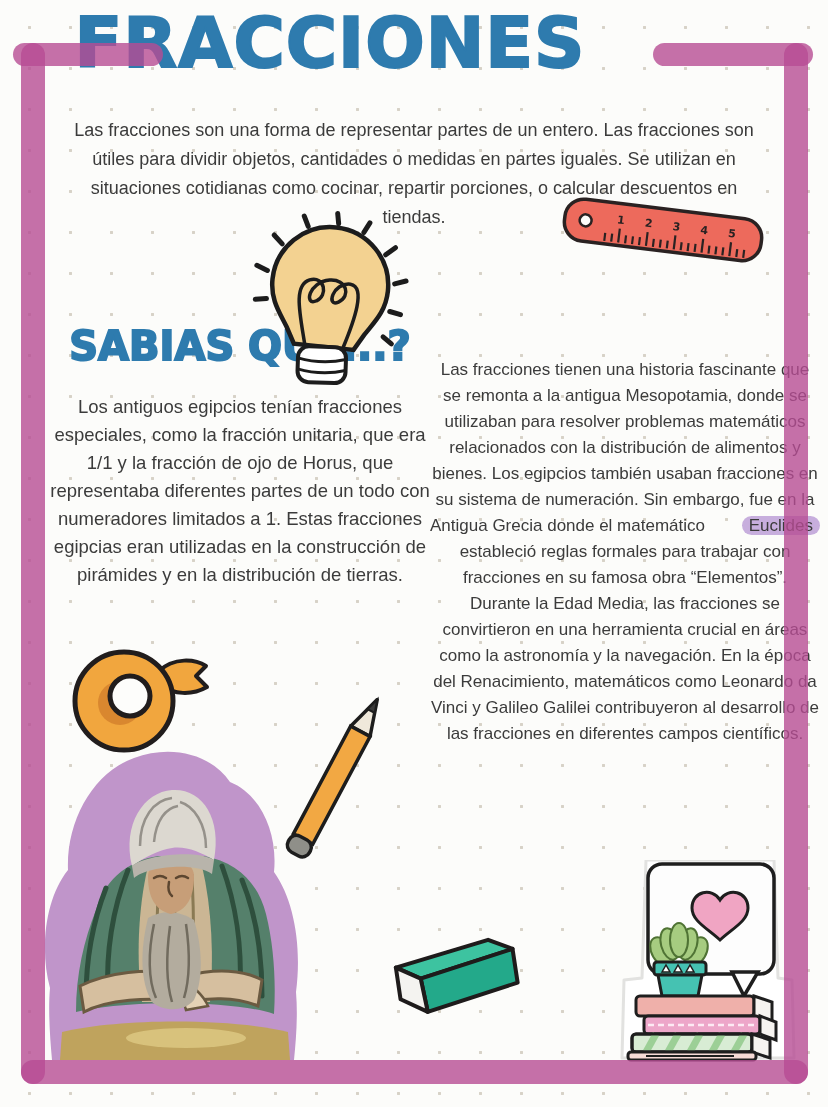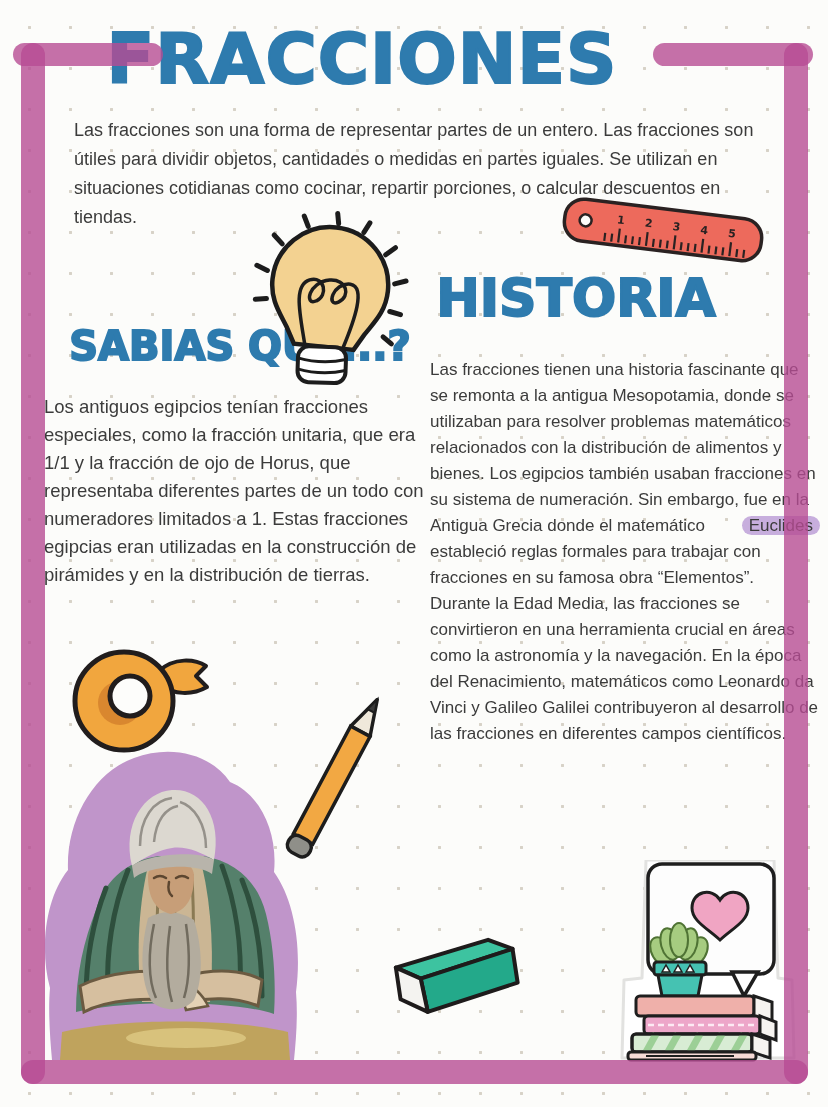--- a/index.html
+++ b/index.html
@@ -16,25 +16,25 @@
   .bar-top-right{left:653px;top:43px;width:160px;height:23px;}
   .bar-left{left:21px;top:43px;width:24px;height:1041px;}
   .bar-right{left:784px;top:43px;width:24px;height:1041px;}
   .bar-bottom{left:21px;top:1060px;width:787px;height:24px;}
   
   .bubble{
     position:absolute;font-family:"DejaVu Sans", sans-serif;font-weight:800;
     color:#2e7bae;-webkit-text-stroke:2px #2e7bae;text-align:center;line-height:1;
     z-index:1;
   }
-  .title{left:0;top:24px;width:660px;font-size:70px;letter-spacing:1px;padding-left:32px;}
+  .title{left:0;top:8px;width:660px;font-size:70px;letter-spacing:1px;}
   .sabias-h{left:48px;top:326px;width:384px;font-size:40px;z-index:1;}
   .historia-h{left:430px;top:272px;width:292px;font-size:52px;}
   
-  .para{position:absolute;z-index:1;}
+  .para{position:absolute;text-align:center;z-index:1;}
   .intro{left:74px;top:98px;width:680px;font-size:18px;line-height:29px;}
   .sabias-p{left:44px;top:374px;width:392px;font-size:18.5px;line-height:28px;}
   .historia-p{left:430px;top:340px;width:390px;font-size:17px;line-height:26px;}
   .hl{background:#c7aedd;border-radius:11px;padding:0 7px;margin-left:32px;}
   
   .ill{position:absolute;z-index:2;}
   .bulb{left:243px;top:211px;width:170px;height:190px;}
   .ruler{left:560px;top:196px;width:208px;height:72px;}
   .tape{left:62px;top:643px;width:152px;height:114px;}
   .pencil{left:270px;top:683px;width:130px;height:192px;}
@@ -114,21 +114,20 @@
         <rect x="61" y="136" width="48" height="36" rx="11" fill="#ffffff" stroke="#1c1c1c" stroke-width="4"></rect>
         <path d="M61,148 q24,6 48,0" fill="none" stroke="#1c1c1c" stroke-width="3"></path>
         <path d="M61,159 q24,6 48,0" fill="none" stroke="#1c1c1c" stroke-width="3"></path>
       </g>
     </g>
   </svg>
 
   <div class="bubble sabias-h">SABIAS QUE...?</div>
   <p class="para sabias-p">Los antiguos egipcios tenían fracciones especiales, como la fracción unitaria, que era 1/1 y la fracción de ojo de Horus, que representaba diferentes partes de un todo con numeradores limitados a 1. Estas fracciones egipcias eran utilizadas en la construcción de pirámides y en la distribución de tierras.</p>
 
-  <div class="bubble historia-h">HISTORIA</div>
   <p class="para historia-p"><span>Las fracciones tienen una historia fascinante que se remonta a la antigua Mesopotamia, donde se utilizaban para resolver problemas matemáticos relacionados con la distribución de alimentos y bienes. Los egipcios también usaban fracciones en su sistema de numeración. Sin embargo, fue en la Antigua Grecia donde el matemático </span><span class="hl">Euclides</span><span> estableció reglas formales para trabajar con fracciones en su famosa obra “Elementos”.</span><br><span>Durante la Edad Media, las fracciones se convirtieron en una herramienta crucial en áreas como la astronomía y la navegación. En la época del Renacimiento, matemáticos como Leonardo da Vinci y Galileo Galilei contribuyeron al desarrollo de las fracciones en diferentes campos científicos.</span></p>
 
   <svg class="ill tape" viewBox="0 0 152 114">
     <path d="M97,28 C112,14 133,16 144,23 L134,33 L145,44 C129,53 111,51 101,43 Z" fill="#f1a63e" stroke="#211d1d" stroke-width="4" stroke-linejoin="round"></path>
     <circle cx="62" cy="58" r="49" fill="#f1a63e" stroke="#211d1d" stroke-width="5"></circle>
     <circle cx="58" cy="60" r="22" fill="#d9872f"></circle>
     <circle cx="68" cy="53" r="20" fill="#fdfdfb" stroke="#211d1d" stroke-width="5"></circle>
   </svg>
 
   <svg class="ill pencil" viewBox="0 0 130 192">

